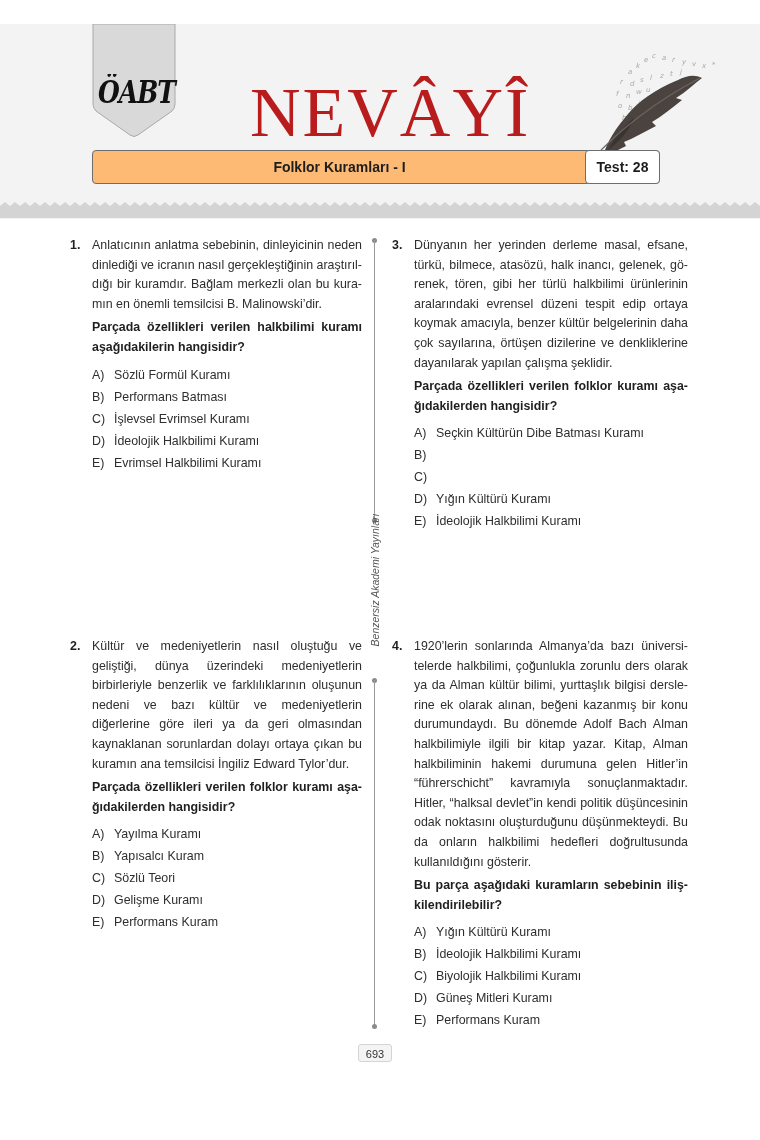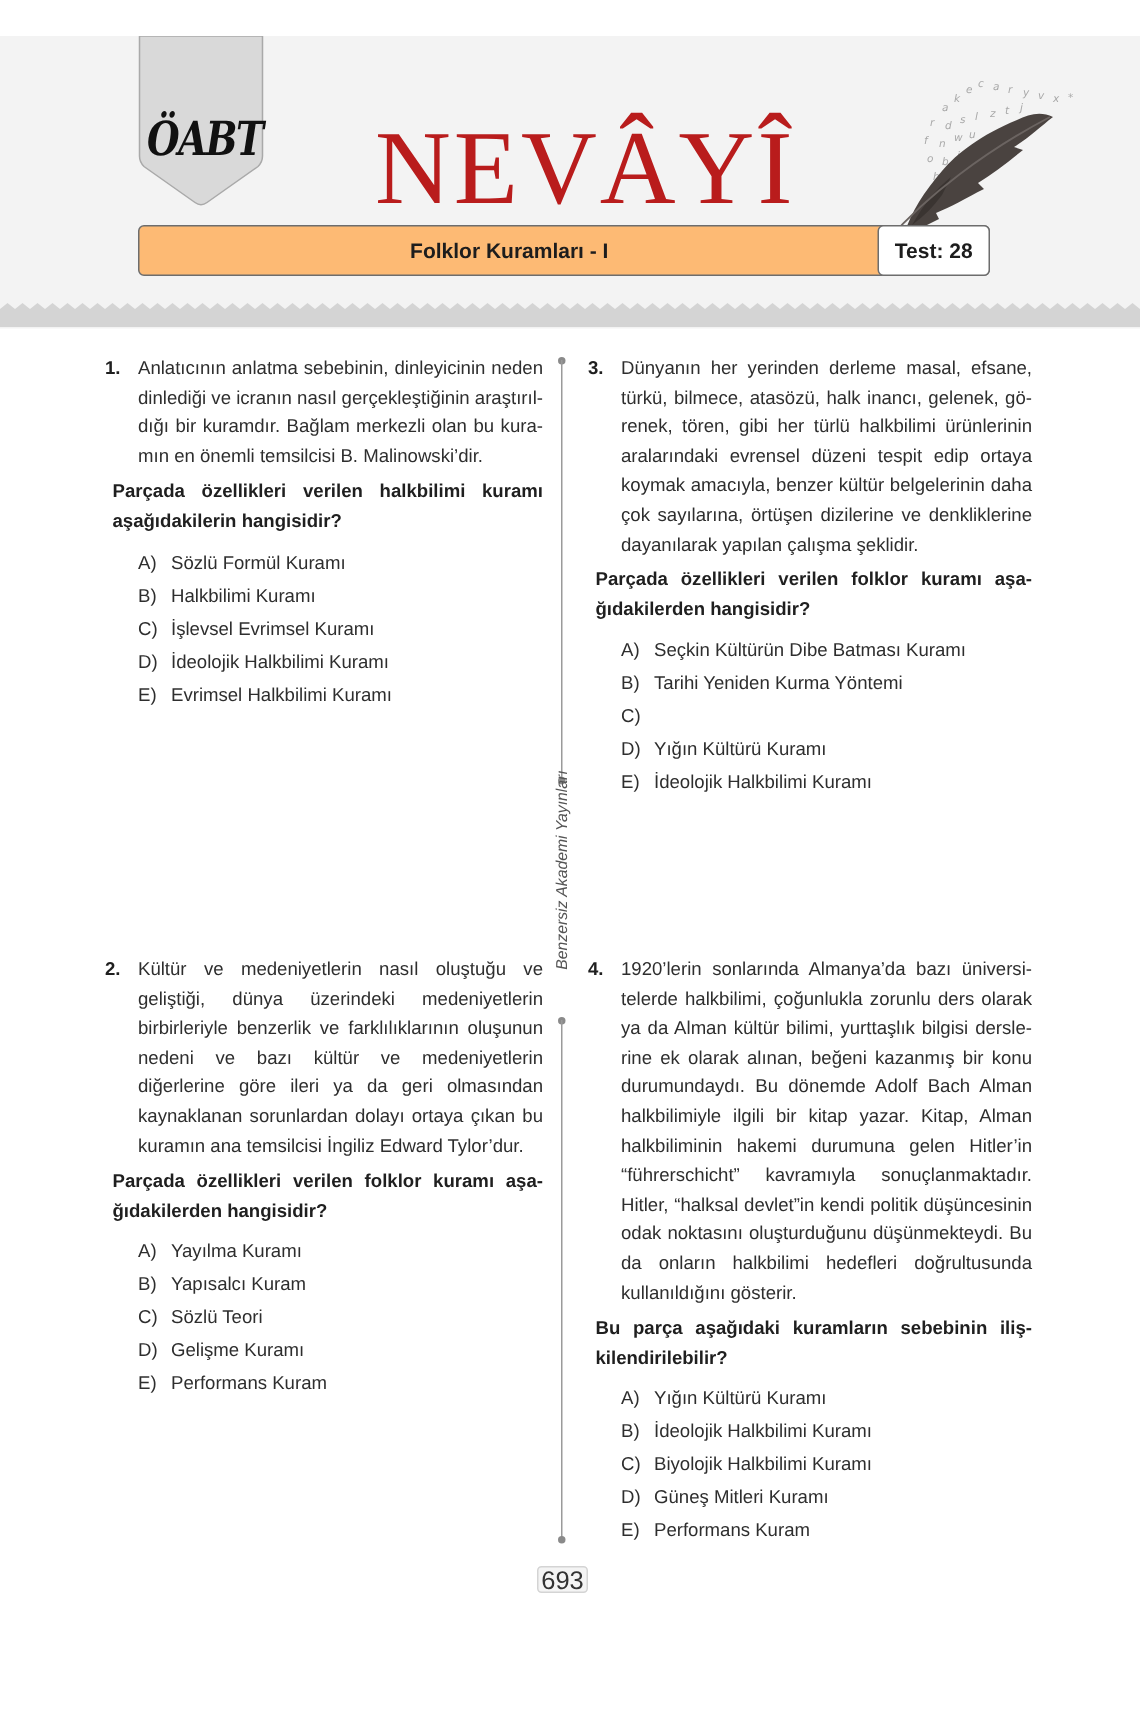--- a/index.html
+++ b/index.html
@@ -122,21 +122,21 @@
       top: 0;
       font-weight: bold;
       color: #1f1f1f;
     }
     .q-body {
       margin-left: 22px;
       text-align: justify;
       hyphens: manual;
     }
     .q-prompt {
-      margin-left: 5px;
+      margin-left: 22px;
       margin-top: 4px;
       font-weight: bold;
       color: #1f1f1f;
       text-align: justify;
     }
     .options {
       margin-left: 22px;
       margin-top: 6px;
     }
     .option {
@@ -179,21 +179,21 @@
       color: #555;
     }
     .page-number {
       position: absolute;
       left: 358px;
       top: 1044px;
       width: 34px;
       height: 18px;
       line-height: 18px;
       text-align: center;
-      font-size: 17px;
+      font-size: 11px;
       color: #333;
       background: #f4f4f4;
       border: 1px solid #d4d4d4;
       border-radius: 3px;
       box-sizing: border-box;
     }
   </style>
 </head>
 <body>
 
@@ -262,21 +262,21 @@
   <span class="q-num">1.</span>
   <div class="q-body">Anlatıcının anlatma sebebinin, dinleyicinin neden dinlediği ve icranın nasıl gerçekleştiğinin araştırıl­dığı bir kuramdır. Bağlam merkezli olan bu kura­mın en önemli temsilcisi B. Malinowski’dir.</div>
   <div class="q-prompt">Parçada özellikleri verilen halkbilimi kuramı aşağıdakilerin hangisidir?</div>
   <div class="options">
     <div class="option">
         <span class="opt-letter">A)</span>
         <span>Sözlü Formül Kuramı</span>
       </div>
     <div class="option">
         <span class="opt-letter">B)</span>
-        <span>Halkbilimi Kuramı</span>
+        <span>Performans Batması</span>
       </div>
     <div class="option">
         <span class="opt-letter">C)</span>
         <span>İşlevsel Evrimsel Kuramı</span>
       </div>
     <div class="option">
         <span class="opt-letter">D)</span>
         <span>İdeolojik Halkbilimi Kuramı</span>
       </div>
     <div class="option">
@@ -318,21 +318,20 @@
   <span class="q-num">3.</span>
   <div class="q-body">Dünyanın her yerinden derleme masal, efsane, türkü, bilmece, atasözü, halk inancı, gelenek, gö­renek, tören, gibi her türlü halkbilimi ürünlerinin aralarındaki evrensel düzeni tespit edip ortaya koymak amacıyla, benzer kültür belgelerinin daha çok sayılarına, örtüşen dizilerine ve denkliklerine dayanılarak yapılan çalışma şeklidir.</div>
   <div class="q-prompt">Parçada özellikleri verilen folklor kuramı aşa­ğıdakilerden hangisidir?</div>
   <div class="options">
     <div class="option">
         <span class="opt-letter">A)</span>
         <span>Seçkin Kültürün Dibe Batması Kuramı</span>
       </div>
     <div class="option">
         <span class="opt-letter">B)</span>
-        <span>Tarihi Yeniden Kurma Yöntemi</span>
       </div>
     <div class="option">
         <span class="opt-letter">C)</span>
       </div>
     <div class="option">
         <span class="opt-letter">D)</span>
         <span>Yığın Kültürü Kuramı</span>
       </div>
     <div class="option">
         <span class="opt-letter">E)</span>

